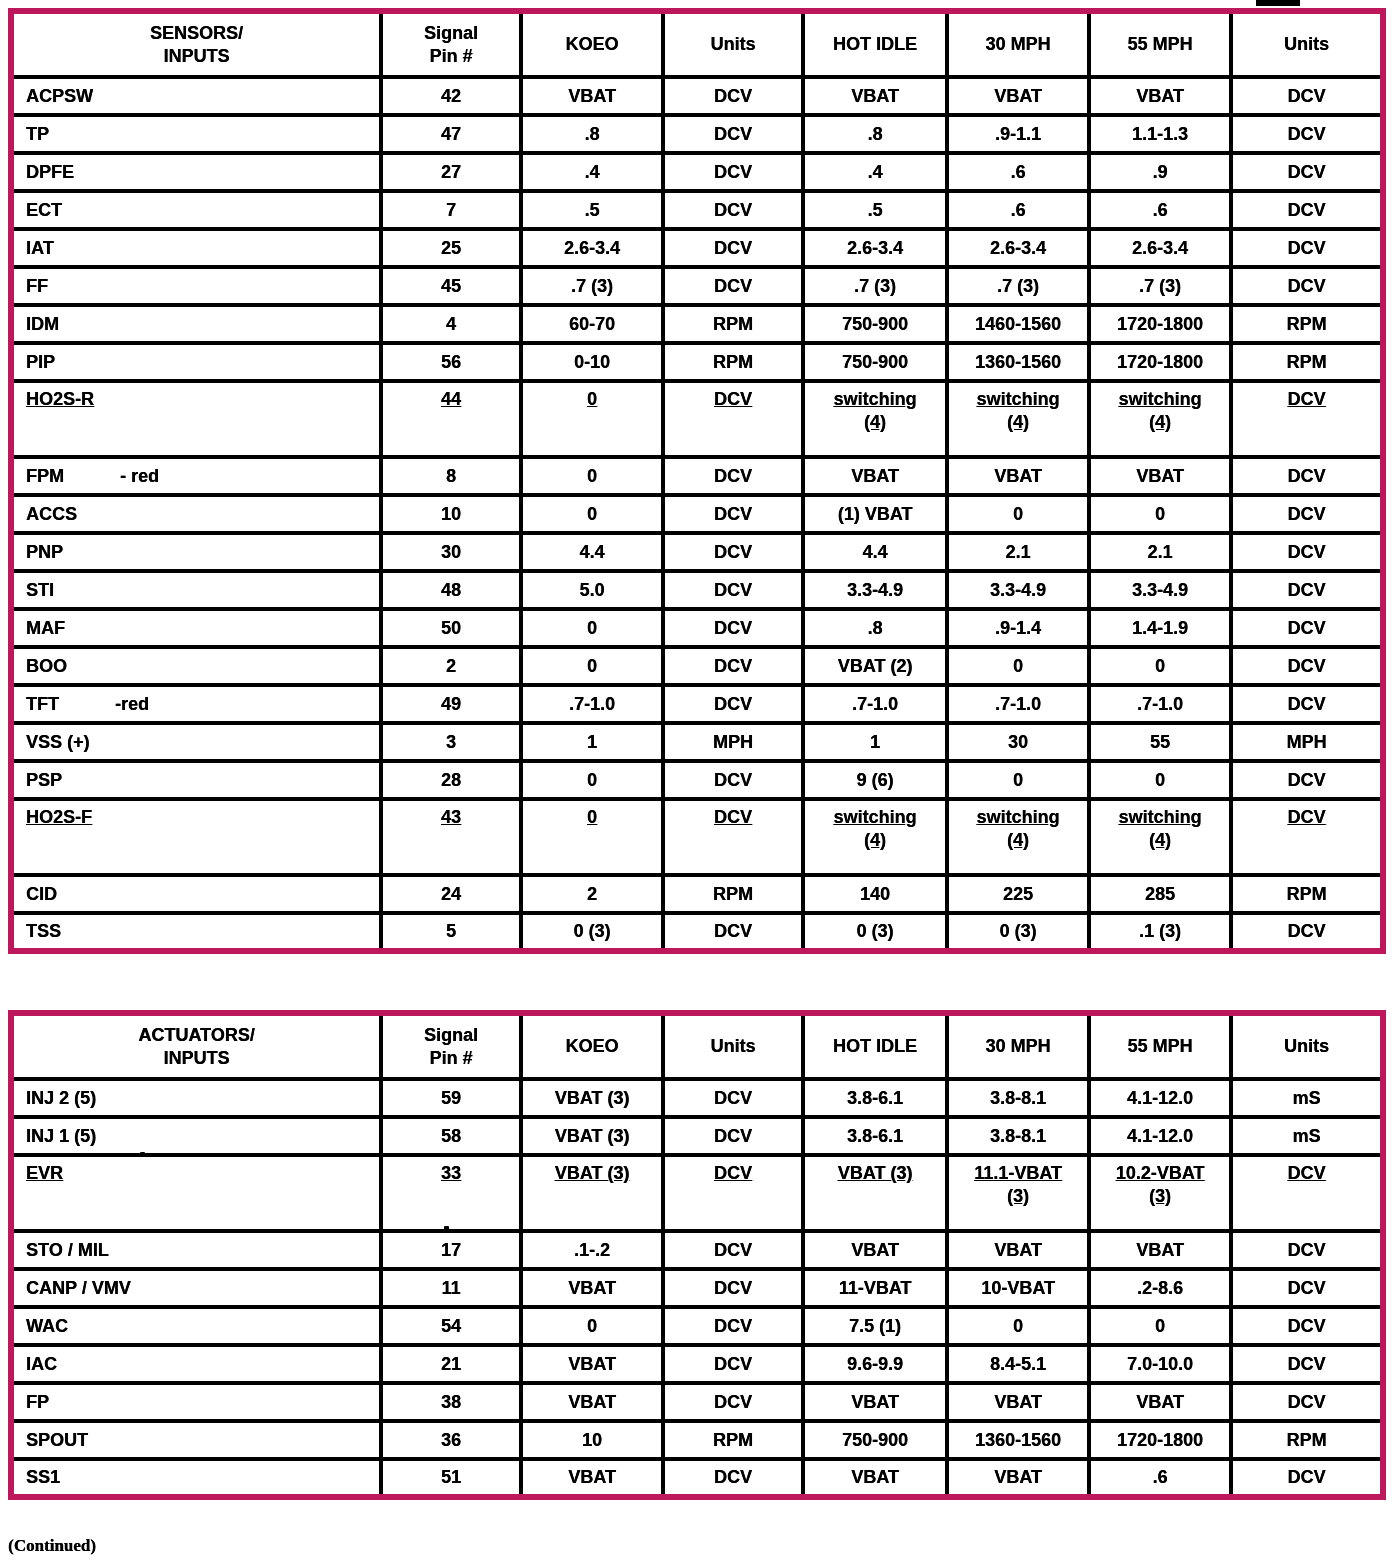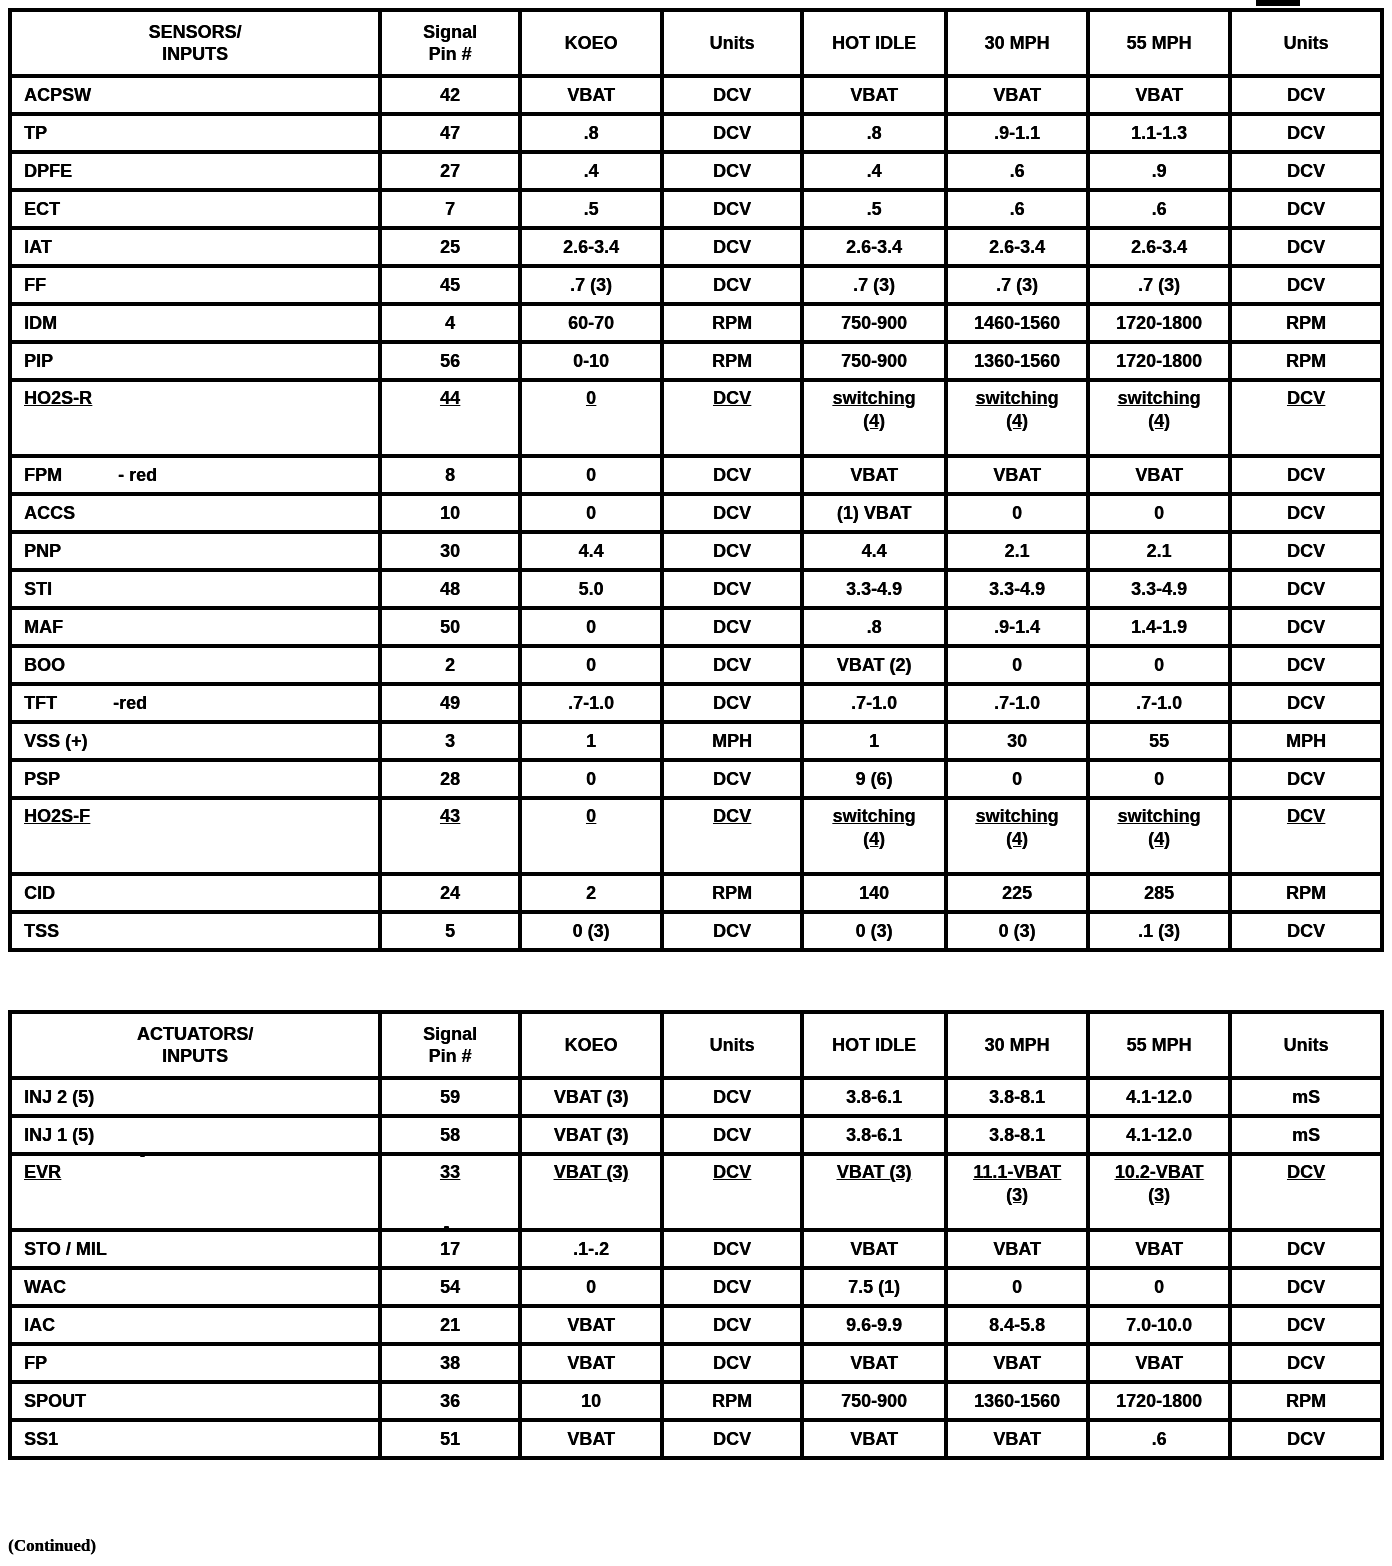--- a/index.html
+++ b/index.html
@@ -8,21 +8,21 @@
     width: 1392px; height: 1566px; position: relative;
     font-family: "Liberation Sans", sans-serif;
     font-weight: bold; color: #000;
   }
   .page { position: absolute; inset: 0; background: #fff; overflow: hidden; }
 
   .spec-table {
     position: absolute; left: 8px;
     border-collapse: collapse; table-layout: fixed;
     background: #fff;
-    border: 4px solid #be185d;
+    border: 6px solid #be185d;
   }
   .table-1 { top: 8px; }
   .table-2 { top: 1010px; }
 
   .spec-table th, .spec-table td {
     border: 4px solid #000;
     padding: 0;
     text-align: center; vertical-align: middle;
     font-size: 18px; font-weight: bold; line-height: 1.25;
     white-space: pre-line;
@@ -359,36 +359,46 @@
           <td class="label-cell"><span>STO / MIL</span></td>
           <td>17</td>
           <td>.1-.2</td>
           <td>DCV</td>
           <td>VBAT</td>
           <td>VBAT</td>
           <td>VBAT</td>
           <td>DCV</td>
         </tr>
         <tr>
+          <td class="label-cell"><span>CANP / VMV</span></td>
+          <td>11</td>
+          <td>VBAT</td>
+          <td>DCV</td>
+          <td>11-VBAT</td>
+          <td>10-VBAT</td>
+          <td>.2-8.6</td>
+          <td>DCV</td>
+        </tr>
+        <tr>
           <td class="label-cell"><span>WAC</span></td>
           <td>54</td>
           <td>0</td>
           <td>DCV</td>
           <td>7.5 (1)</td>
           <td>0</td>
           <td>0</td>
           <td>DCV</td>
         </tr>
         <tr>
           <td class="label-cell"><span>IAC</span></td>
           <td>21</td>
           <td>VBAT</td>
           <td>DCV</td>
           <td>9.6-9.9</td>
-          <td>8.4-5.8</td>
+          <td>8.4-5.1</td>
           <td>7.0-10.0</td>
           <td>DCV</td>
         </tr>
         <tr>
           <td class="label-cell"><span>FP</span></td>
           <td>38</td>
           <td>VBAT</td>
           <td>DCV</td>
           <td>VBAT</td>
           <td>VBAT</td>

